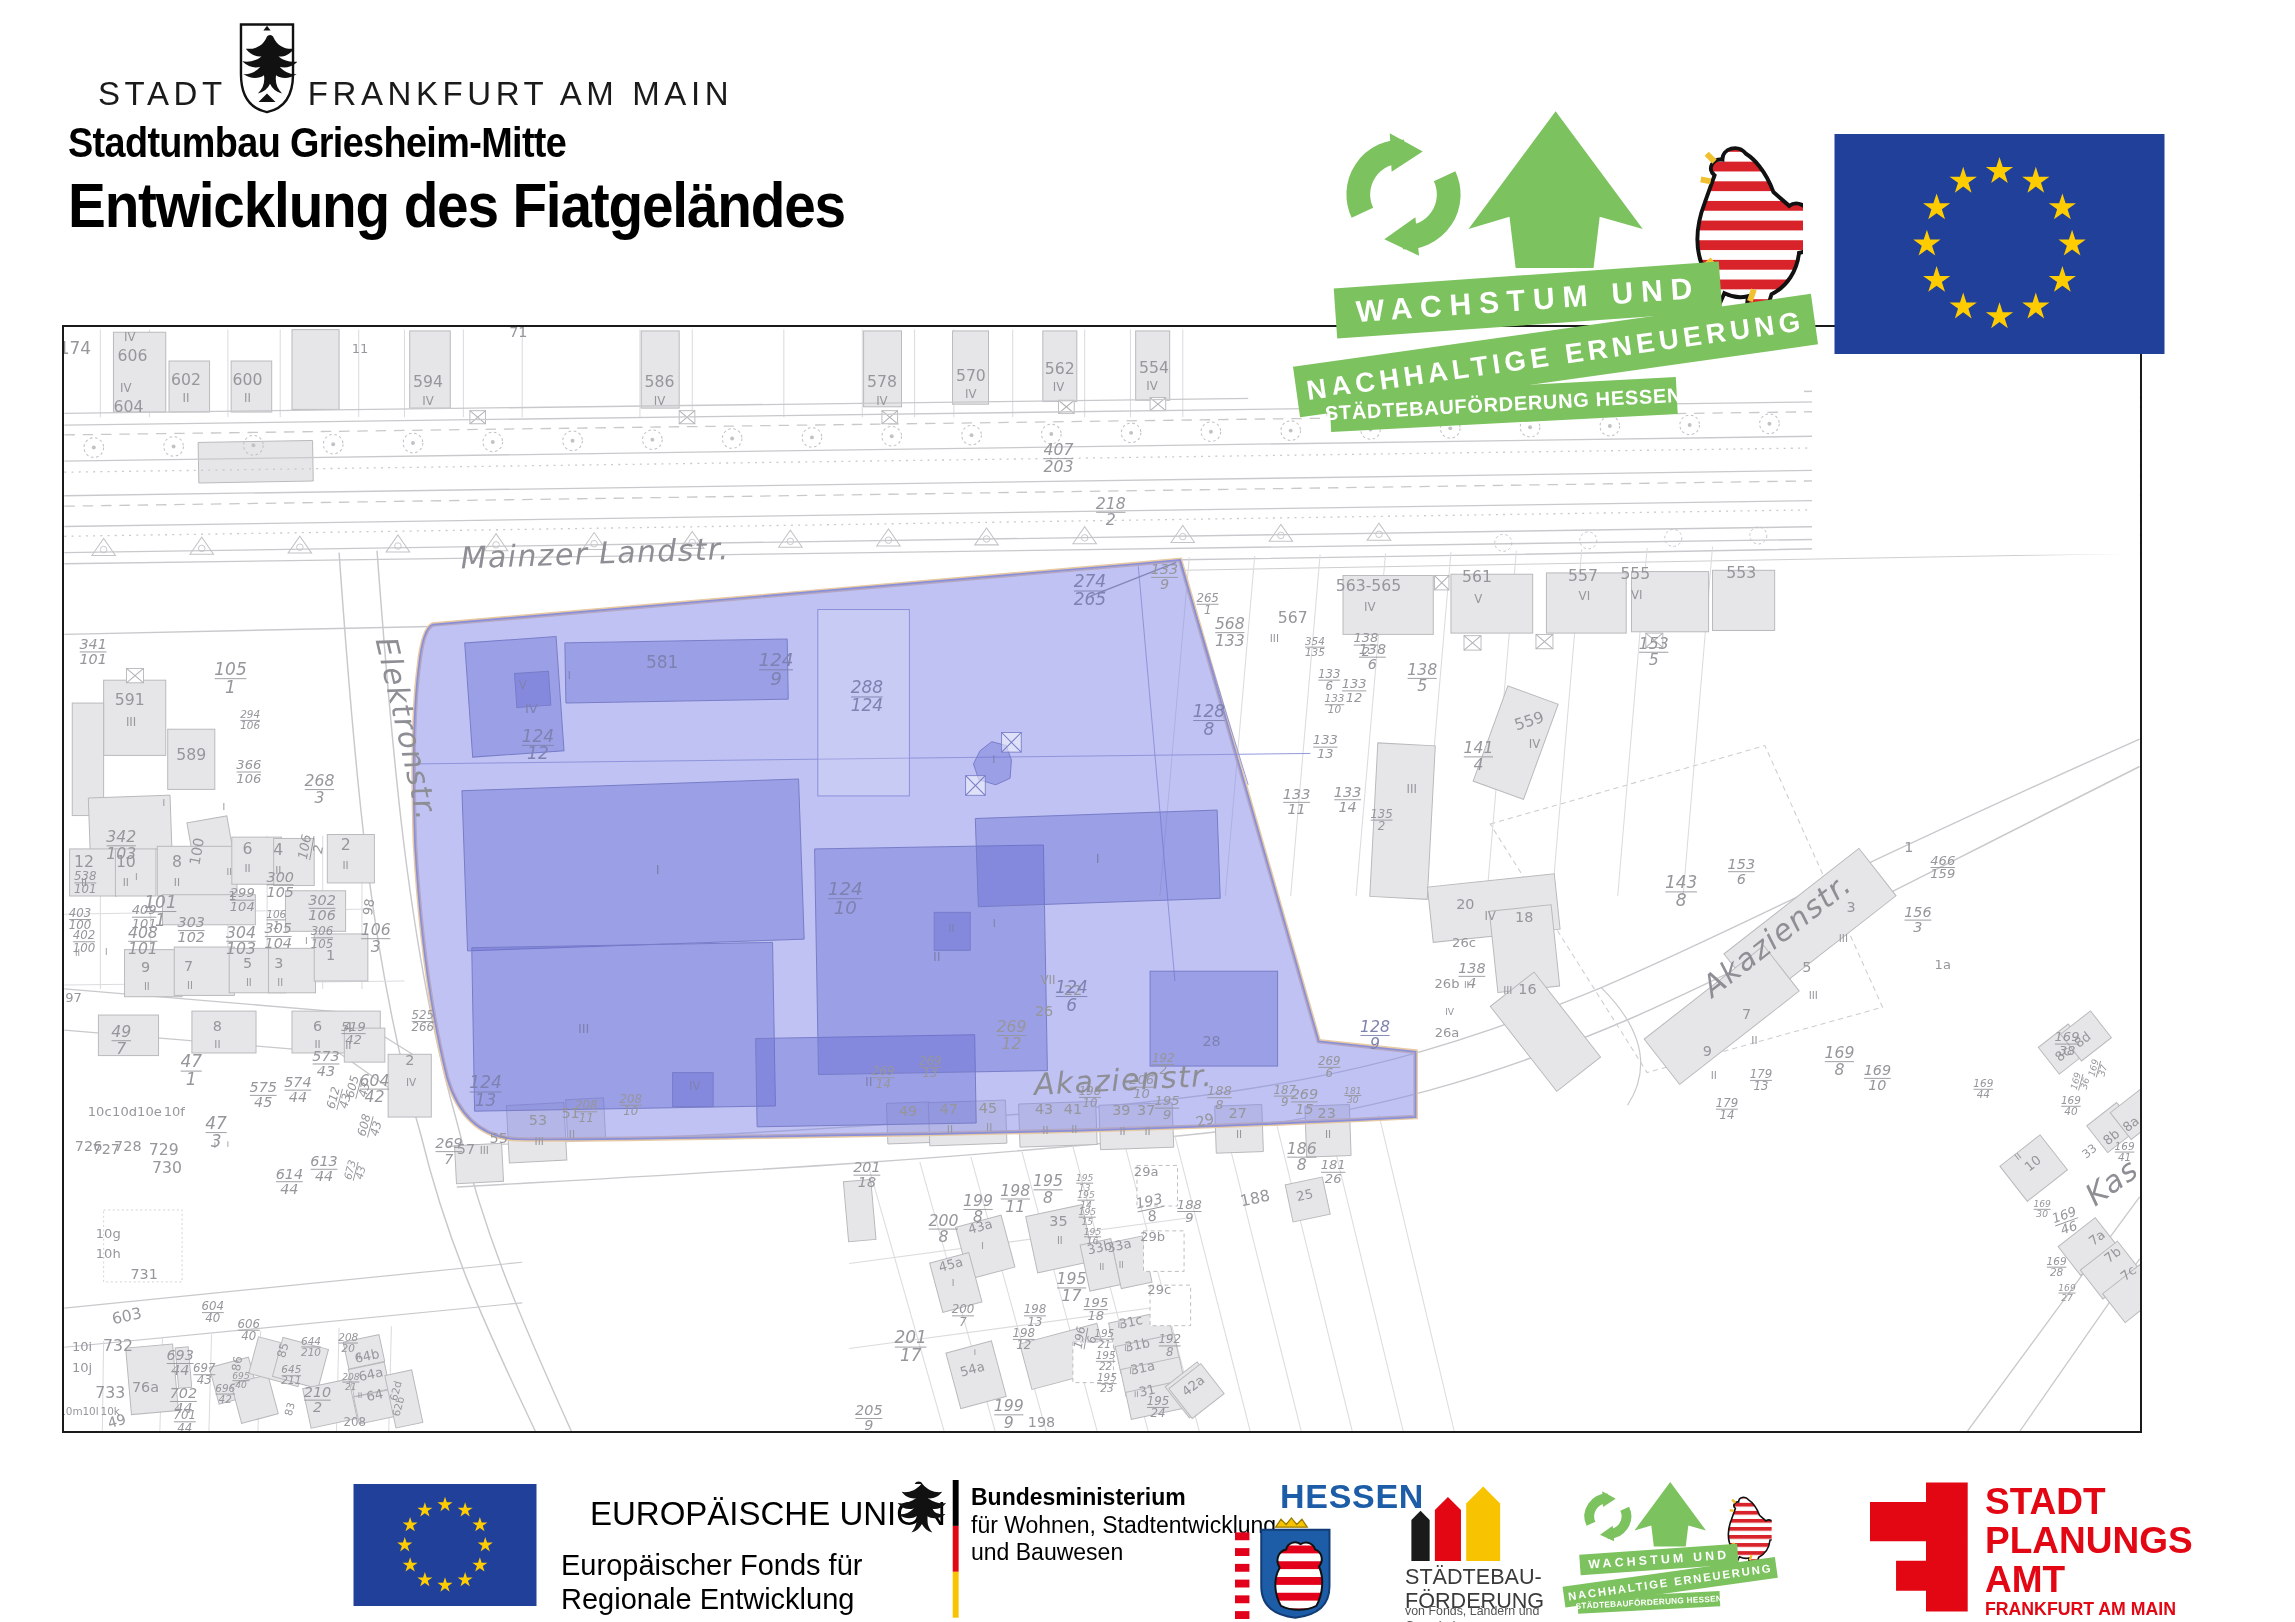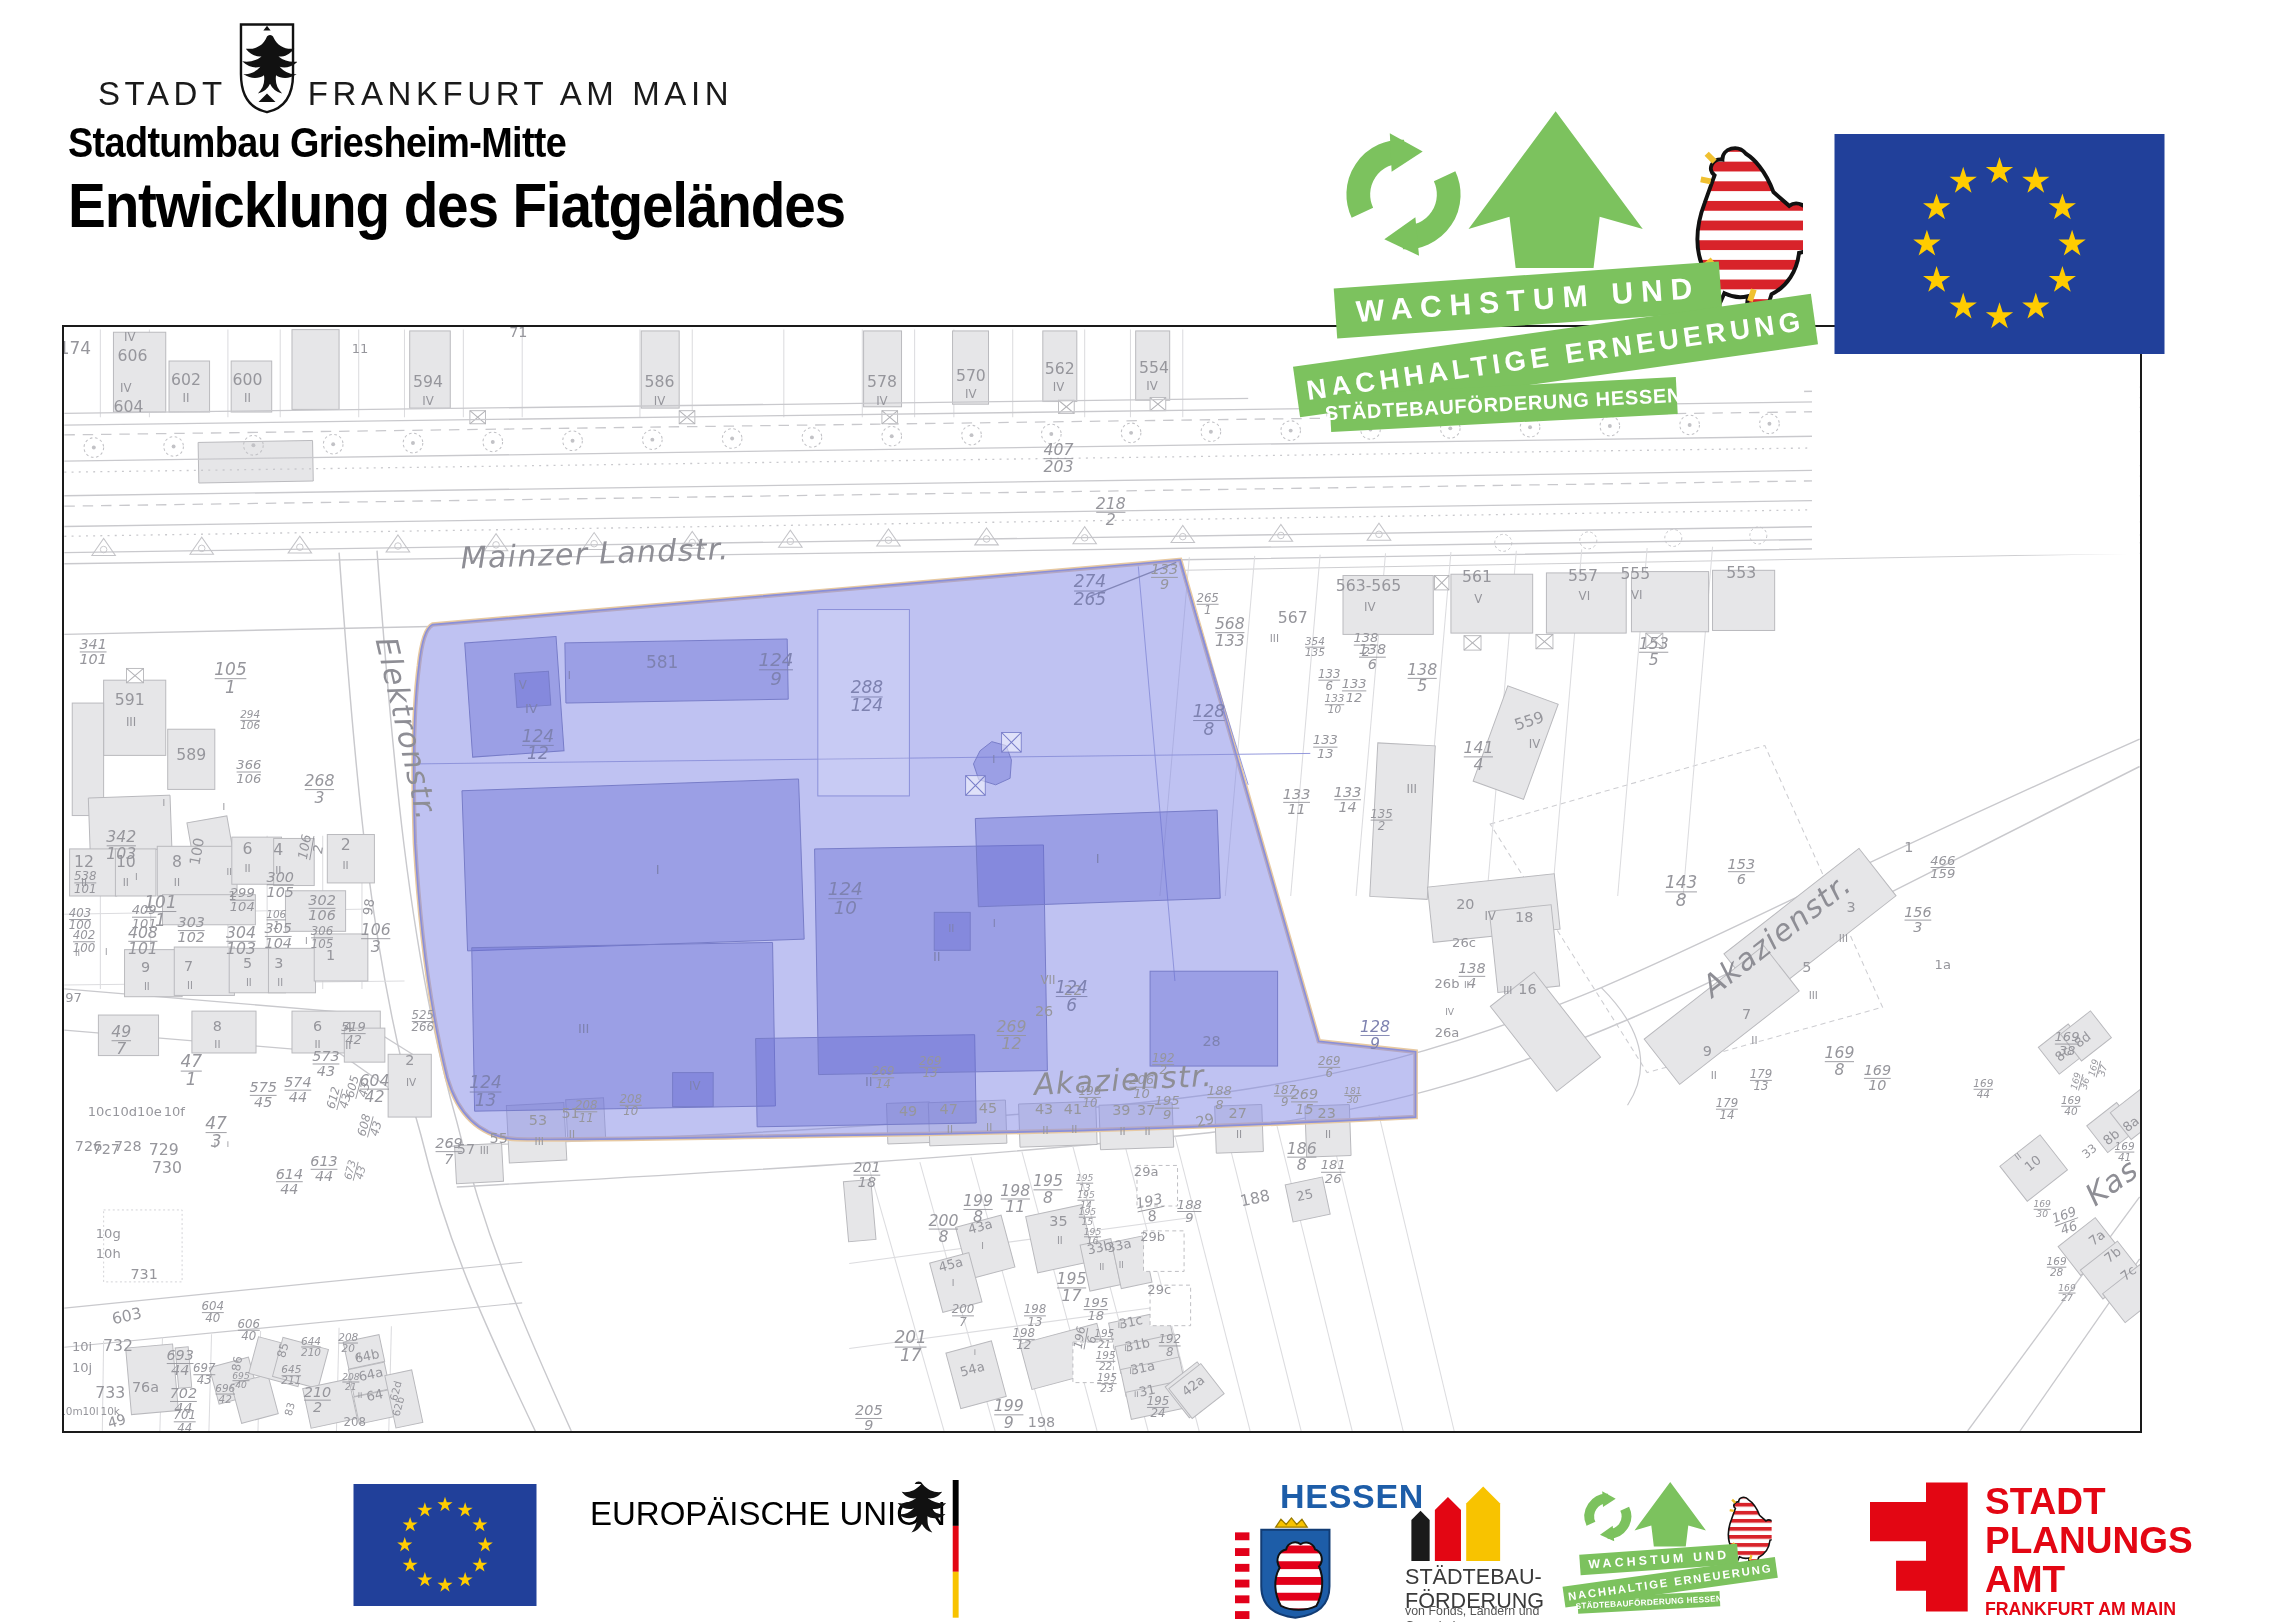--- a/index.html
+++ b/index.html
@@ -1812,31 +1812,40 @@
         <polygon points="207.2,120.0 210.1,129.0 219.5,129.0 211.9,134.5 214.8,143.5 207.2,138.0 199.5,143.5 202.4,134.5 194.8,129.0 204.2,129.0" fill="#ffcc00"></polygon>
         <polygon points="183.0,144.2 185.9,153.1 195.4,153.1 187.7,158.7 190.6,167.7 183.0,162.1 175.4,167.7 178.3,158.7 170.6,153.1 180.1,153.1" fill="#ffcc00"></polygon>
         <polygon points="150.0,153.0 152.9,162.0 162.4,162.0 154.7,167.5 157.6,176.5 150.0,171.0 142.4,176.5 145.3,167.5 137.6,162.0 147.1,162.0" fill="#ffcc00"></polygon>
         <polygon points="117.0,144.2 119.9,153.1 129.4,153.1 121.7,158.7 124.6,167.7 117.0,162.1 109.4,167.7 112.3,158.7 104.6,153.1 114.1,153.1" fill="#ffcc00"></polygon>
         <polygon points="92.8,120.0 95.8,129.0 105.2,129.0 97.6,134.5 100.5,143.5 92.8,138.0 85.2,143.5 88.1,134.5 80.5,129.0 89.9,129.0" fill="#ffcc00"></polygon>
         <polygon points="84.0,87.0 86.9,96.0 96.4,96.0 88.7,101.5 91.6,110.5 84.0,105.0 76.4,110.5 79.3,101.5 71.6,96.0 81.1,96.0" fill="#ffcc00"></polygon>
         <polygon points="92.8,54.0 95.8,63.0 105.2,63.0 97.6,68.5 100.5,77.5 92.8,72.0 85.2,77.5 88.1,68.5 80.5,63.0 89.9,63.0" fill="#ffcc00"></polygon>
         <polygon points="117.0,29.8 119.9,38.8 129.4,38.8 121.7,44.4 124.6,53.4 117.0,47.8 109.4,53.4 112.3,44.4 104.6,38.8 114.1,38.8" fill="#ffcc00"></polygon>
       </svg></div>
   <div class="abs flabel" id="f-eu-title">EUROPÄISCHE UNION</div>
+  <div class="abs flabel" id="f-eu-sub">
+    <div>Europäischer Fonds für</div>
+    <div>Regionale Entwicklung</div>
+  </div>
 
   <svg class="abs" style="left:887px;top:1480px;" width="79" height="139" viewBox="0 0 120 212">
     <path d="M52,6 c-8,10 -20,14 -30,12 c6,8 14,11 22,10 c-10,7 -20,9 -28,7 c7,9 17,11 25,8
              c-8,8 -16,10 -24,9 c9,8 21,8 28,3 c1,10 -2,18 -8,25 c8,-2 13,-7 16,-13
              c3,6 8,11 16,13 c-6,-7 -9,-15 -8,-25 c7,5 19,5 28,-3 c-8,1 -16,-1 -24,-9
              c8,3 18,1 25,-8 c-8,2 -18,0 -28,-7 c8,1 16,-2 22,-10 c-10,2 -22,-2 -30,-12
              c-2,-5 -10,-5 -12,0 z" fill="#111"></path>
     <rect x="100" y="0" width="9" height="70" fill="#000"></rect>
     <rect x="100" y="70" width="9" height="70" fill="#e30613"></rect>
     <rect x="100" y="140" width="9" height="70" fill="#f8c300"></rect>
   </svg>
+  <div class="abs flabel" id="f-bund-text">
+    <div>Bundesministerium</div>
+    <div style="font-weight:normal">für Wohnen, Stadtentwicklung</div>
+    <div style="font-weight:normal">und Bauwesen</div>
+  </div>
 
   <div class="abs" id="f-hessen-word">HESSEN</div>
   <svg class="abs" style="left:1235px;top:1514px;" width="105" height="105" viewBox="0 0 160 160">
     <defs>
       <pattern id="hstripes" width="20" height="24" patternUnits="userSpaceOnUse">
         <rect width="20" height="12" fill="#e2001a"></rect>
           <rect y="12" width="20" height="12" fill="#fff"></rect>
       </pattern>
     </defs>
     <g>

